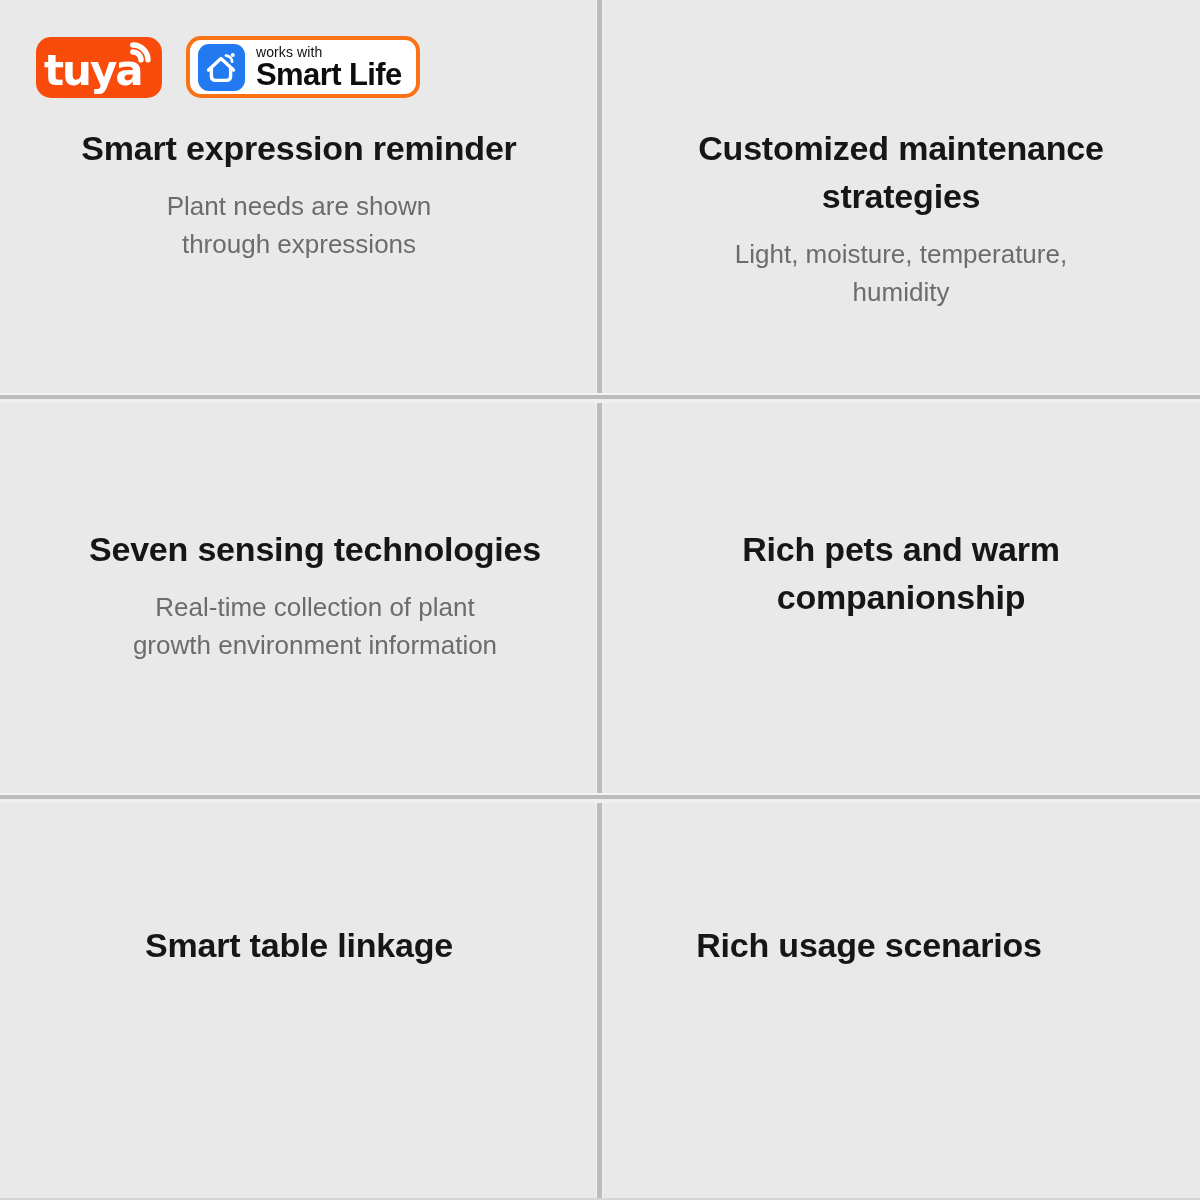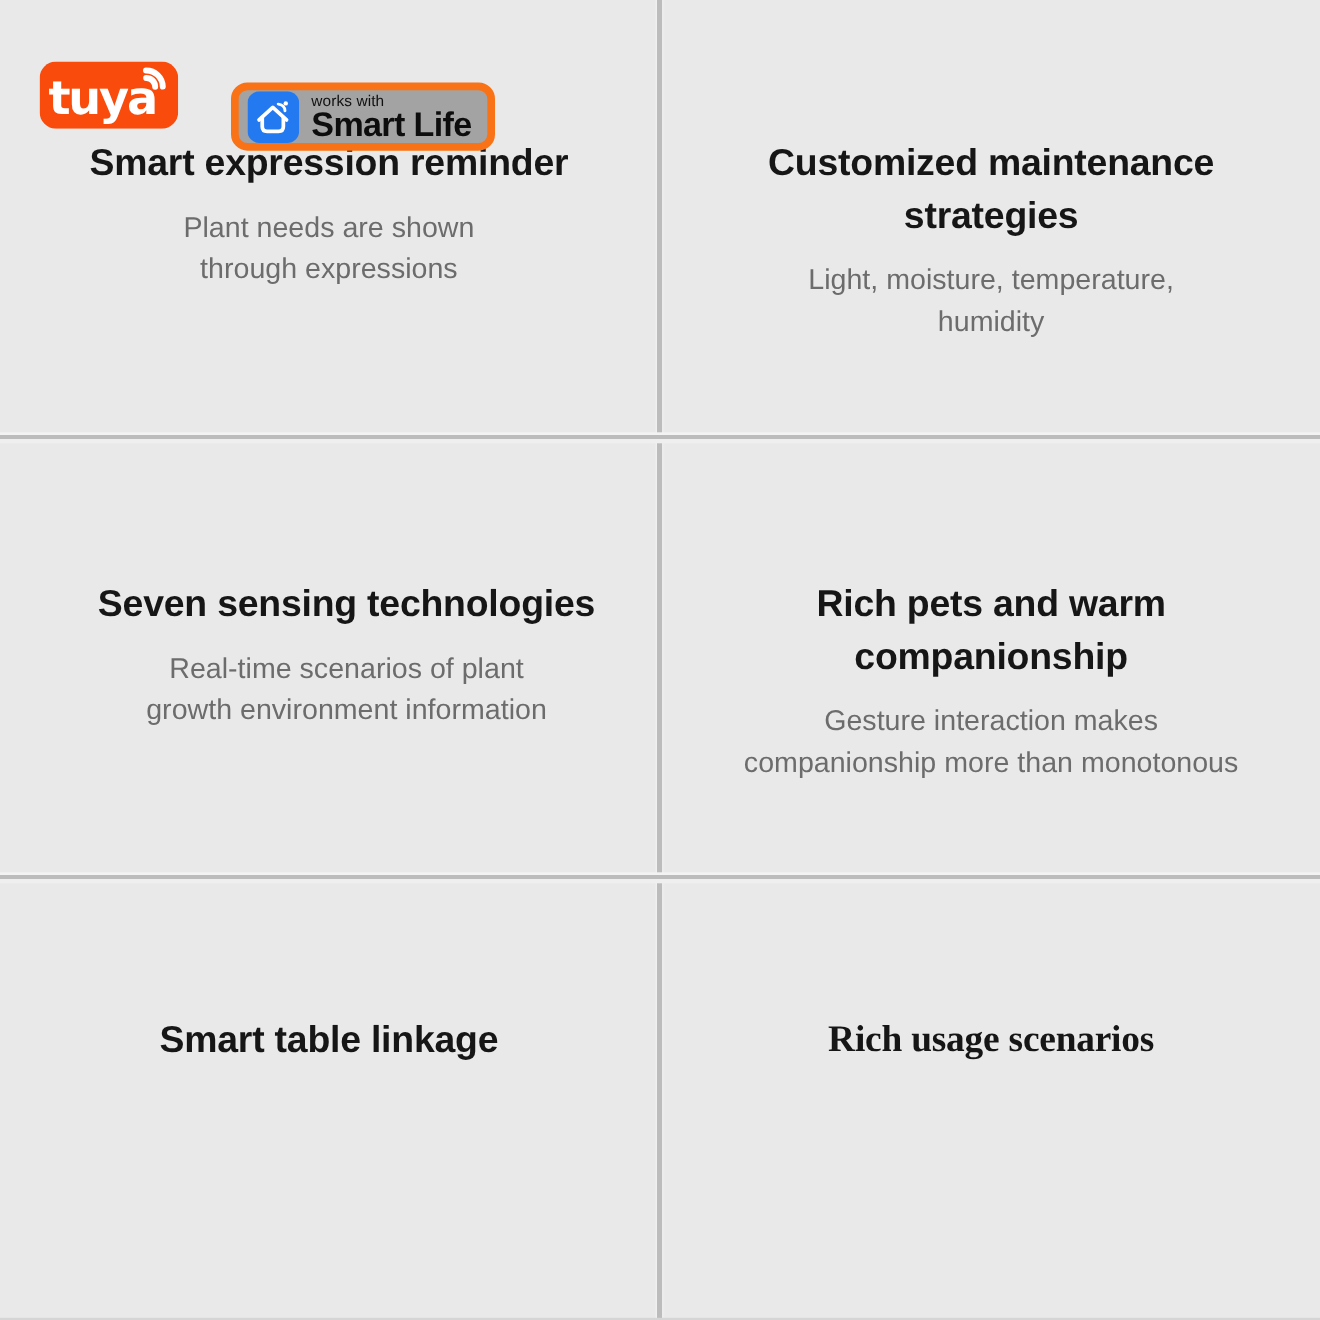--- a/index.html
+++ b/index.html
@@ -26,21 +26,21 @@
     width: 598px;
     box-sizing: border-box;
     text-align: center;
     padding-top: 124px;
   }
   .c0 { left: 0;   top: 0;   height: 397px; }
   .c1 { left: 602px; top: 0; height: 397px; }
   .c2 { left: 0;   top: 401px; height: 396px; margin-left: 16px; }
   .c3 { left: 602px; top: 401px; height: 396px; }
   .c4 { left: 0;   top: 801px; height: 399px; padding-top: 120px; }
-  .c5 { left: 602px; top: 801px; height: 399px; padding-top: 120px; font-family: Liberation Serif, serif; }
+  .c5 { left: 570px; top: 801px; height: 399px; padding-top: 120px; }
 
   .title {
     margin: 0;
     font-size: 34px;
     line-height: 48px;
     font-weight: 700;
     letter-spacing: -0.2px;
     color: #161616;
     white-space: pre-line;
   }
@@ -70,43 +70,42 @@
     background: #d5d5d5; z-index: 2;
   }
 
   
   .logos {
     position: absolute;
     left: 36px;
     top: 36px;
     display: flex;
     align-items: center;
-    gap: 48px;
+    gap: 24px;
     z-index: 3;
   }
   .tuya-svg { display: block; }
   .tuya-svg text {
     font-family: "DejaVu Sans", sans-serif;
     font-weight: bold;
     font-size: 42px;
     letter-spacing: -2px;
     fill: #ffffff;
   }
 
   .badge {
     box-sizing: border-box;
     height: 62px;
-    background: #a3a3a3;
-    border: 7px solid #f97316;
+    background: #ffffff;
+    border: 4px solid #f97316;
     border-radius: 15px;
     display: flex;
     align-items: center;
     padding: 0 14px 0 8px;
     gap: 11px;
-    margin-top: 39px;
   }
   .badge-text {
     display: flex;
     flex-direction: column;
     justify-content: center;
   }
   .works-with {
     font-size: 14px;
     line-height: 16px;
     color: #111111;
@@ -133,29 +132,27 @@
 
   <section class="cell c1">
     <h2 class="title">Customized maintenance
 strategies</h2>
     <p class="subtitle">Light, moisture, temperature,
 humidity</p>
   </section>
 
   <section class="cell c2">
     <h2 class="title">Seven sensing technologies</h2>
-    <p class="subtitle">Real-time scenarios of plant
+    <p class="subtitle">Real-time collection of plant
 growth environment information</p>
   </section>
 
   <section class="cell c3">
     <h2 class="title">Rich pets and warm
 companionship</h2>
-    <p class="subtitle">Gesture interaction makes
-companionship more than monotonous</p>
   </section>
 
   <section class="cell c4">
     <h2 class="title">Smart table linkage</h2>
   </section>
 
   <section class="cell c5">
     <h2 class="title">Rich usage scenarios</h2>
   </section>
 

